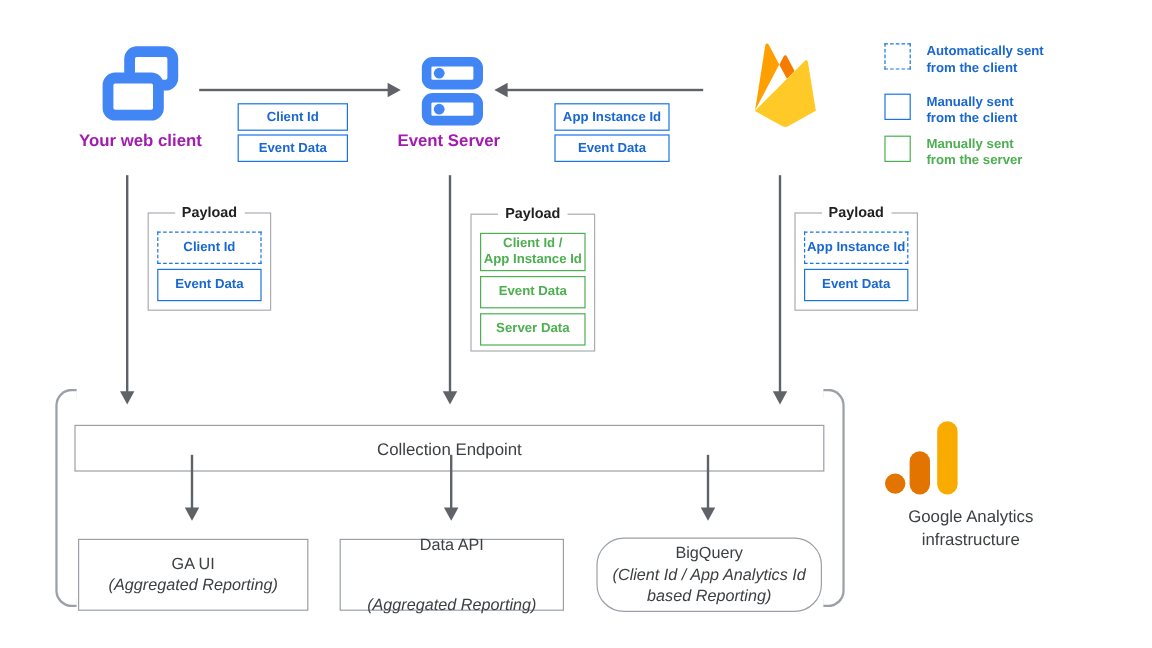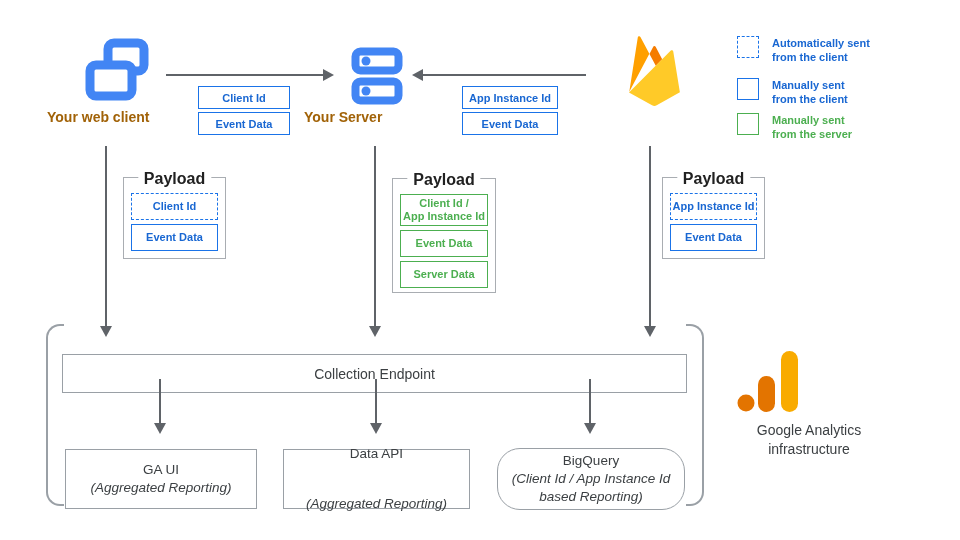--- a/index.html
+++ b/index.html
@@ -1,39 +1,39 @@
 <!DOCTYPE html>
 <html><head>
 <meta charset="utf-8">
 <style>
   html,body{margin:0;padding:0;background:#fff;}
   #canvas{position:relative;width:960px;height:540px;background:#fff;font-family:"Liberation Sans",sans-serif;overflow:hidden;}
   .abs{position:absolute;}
   .pre{white-space:pre-line;}
 
   
-  .node-label{font-size:14px;font-weight:bold;color:#a16207;}
+  .node-label{font-size:14px;font-weight:bold;color:#a21caf;text-align:center;}
 
   
   .shaft-h{height:2px;background:#5f6368;}
   .shaft-v{width:2px;background:#5f6368;}
   .head{position:absolute;width:0;height:0;}
   .head-right{right:-10px;top:-5px;border-top:6px solid transparent;border-bottom:6px solid transparent;border-left:11px solid #5f6368;}
   .head-left{left:-10px;top:-5px;border-top:6px solid transparent;border-bottom:6px solid transparent;border-right:11px solid #5f6368;}
   .head-down{bottom:-10px;left:-5px;border-left:6px solid transparent;border-right:6px solid transparent;border-top:11px solid #5f6368;}
 
   
   .tag{display:flex;align-items:center;justify-content:center;background:#fff;font-size:11px;font-weight:bold;text-align:center;}
   .solid-blue{border:1.5px solid #1a73e8;color:#1967d2;}
   .dashed-blue{border:1.5px dashed #1a73e8;color:#1967d2;}
   .solid-green{border:1.5px solid #4caf50;color:#4caf50;}
 
   
   .payload{border:1px solid #a9adb2;background:#fff;}
-  .payload-title{position:absolute;top:-8px;left:50%;transform:translateX(-50%);background:#fff;padding:0 6px;font-size:16px;font-weight:bold;color:#212121;white-space:nowrap;}
+  .payload-title{position:absolute;top:-8px;left:50%;transform:translateX(-50%);background:#fff;padding:0 6px;font-size:12px;font-weight:bold;color:#212121;white-space:nowrap;}
   .payload-items{position:absolute;left:7px;right:7px;top:15px;display:flex;flex-direction:column;gap:4px;}
   .payload-item{min-height:21px;display:flex;align-items:center;justify-content:center;font-size:11px;font-weight:bold;text-align:center;line-height:13px;padding:2px 0;}
 
   
   .legend-swatch{width:20px;height:20px;background:#fff;}
   .legend-text{font-size:11px;font-weight:bold;line-height:14px;}
   .legend-blue{color:#1967d2;}
   .legend-green{color:#4caf50;}
 
   
@@ -55,21 +55,21 @@
     <rect x="6" y="27" width="42" height="31" rx="6" fill="#fff" stroke="#4285f4" stroke-width="9"></rect>
   </svg>
   <div class="abs node-label" style="left:47px;top:109px;width:140px;">Your web client</div>
 
   <svg class="abs" style="left:351px;top:47px;" width="52" height="58" viewBox="0 0 52 58">
     <rect x="4.5" y="4.5" width="43" height="19" rx="5" fill="#fff" stroke="#4285f4" stroke-width="8"></rect>
     <circle cx="15" cy="14" r="4.5" fill="#4285f4"></circle>
     <rect x="4.5" y="34.5" width="43" height="19" rx="5" fill="#fff" stroke="#4285f4" stroke-width="8"></rect>
     <circle cx="15" cy="44" r="4.5" fill="#4285f4"></circle>
   </svg>
-  <div class="abs node-label" style="left:304px;top:109px;width:140px;">Your Server</div>
+  <div class="abs node-label" style="left:304px;top:109px;width:140px;">Event Server</div>
 
   <svg class="abs" style="left:629px;top:36px;" width="51" height="70" viewBox="0 0 256 351">
     <path fill="#FFA000" d="M1.253 280.732l1.605-3.131 99.353-188.518-44.15-83.475C54.392-1.283 45.074.474 43.87 8.188L1.253 280.732z"></path>
     <path fill="#F57C00" d="M134.417 148.974l32.039-32.812-32.039-61.007c-3.042-5.791-10.433-6.398-13.443-.59l-17.705 34.109-.53 1.744 31.678 58.556z"></path>
     <path fill="#FFCA28" d="M139.121 347.551l116.275-64.847-33.204-204.495c-1.039-6.398-8.888-8.927-13.468-4.34L0 282.998l115.608 64.548a24.126 24.126 0 0 0 23.513.005"></path>
   </svg>
 
   <div class="abs shaft-h" style="left:166px;top:74px;width:158px;">
     <span class="head head-right"></span>
   </div>
@@ -151,21 +151,21 @@
   <div class="abs gray-box" style="left:65px;top:431px;width:190px;height:58px;">
     <span class="out-title">GA UI</span>
     <span class="out-sub pre">(Aggregated Reporting)</span>
   </div>
   <div class="abs gray-box" style="left:283px;top:431px;width:185px;height:58px;gap:32px;">
     <span class="out-title">Data API</span>
     <span class="out-sub pre">(Aggregated Reporting)</span>
   </div>
   <div class="abs gray-box" style="left:497px;top:430px;width:186px;height:60px;border-radius:23px;">
     <span class="out-title">BigQuery</span>
-    <span class="out-sub pre">(Client Id / App Instance Id
+    <span class="out-sub pre">(Client Id / App Analytics Id
 based Reporting)</span>
   </div>
 
   <svg class="abs" style="left:735px;top:347px;" width="75" height="66" viewBox="0 0 75 66">
     <circle cx="11" cy="56" r="8.5" fill="#e37400"></circle>
     <rect x="23" y="29" width="17" height="36" rx="8.5" fill="#e37400"></rect>
     <rect x="46" y="4" width="17" height="61" rx="8.5" fill="#f9ab00"></rect>
   </svg>
   <div class="abs caption pre" style="left:707px;top:421px;width:120px;margin-left:42px;">Google Analytics
 infrastructure</div>

